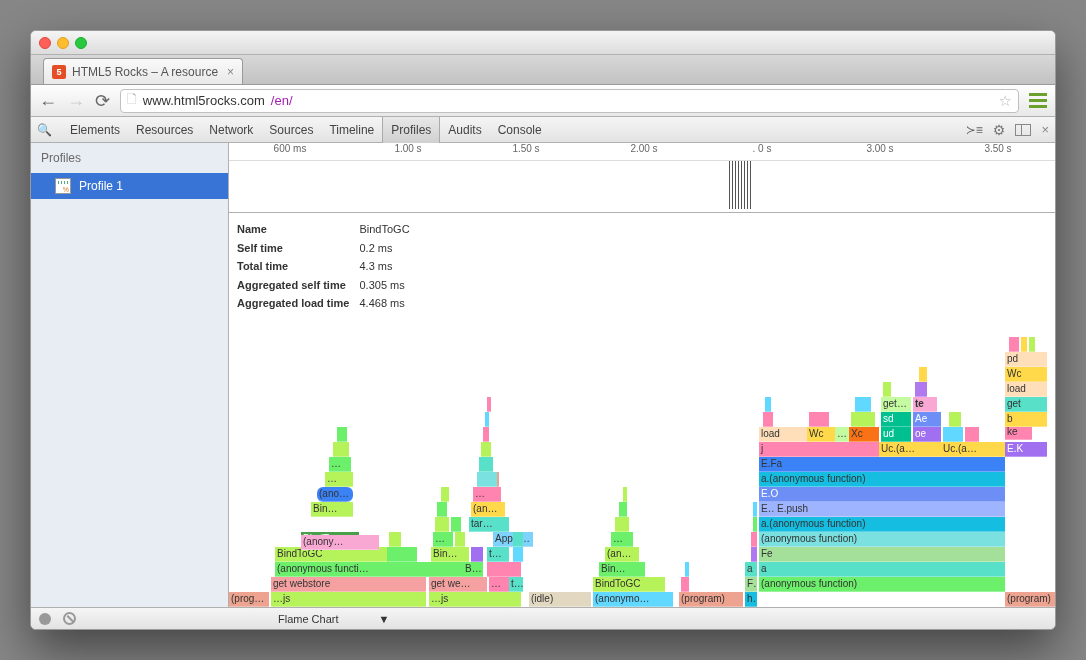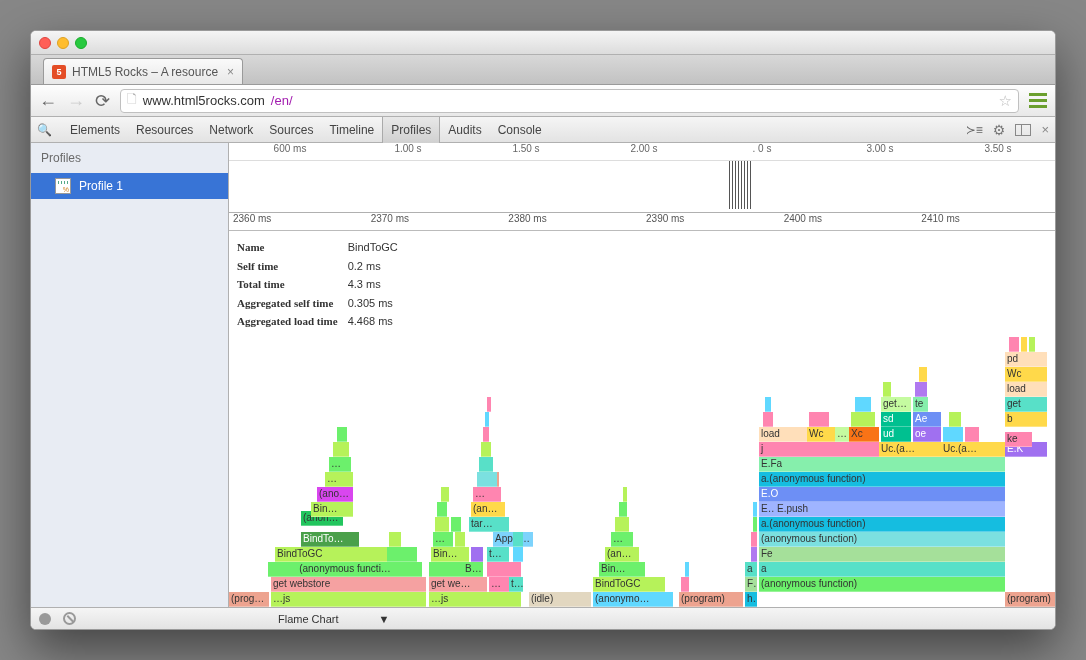--- a/index.html
+++ b/index.html
@@ -45,21 +45,21 @@
 .sicon:after{content:"";position:absolute;top:2px;left:2px;right:2px;height:3px;background:repeating-linear-gradient(90deg,#5a8,#5a8 1px,transparent 1px,transparent 3px);}
 .content{flex:1;display:flex;flex-direction:column;min-width:0;}
 .overview{height:70px;border-bottom:1px solid #b0b0b0;position:relative;background:#fff;}
 .ovticks{height:18px;display:flex;font-size:10px;color:#666;border-bottom:1px solid #ddd;}
 .ovtick{flex:1;padding-left:4px;text-align:center;}
 .ovwave{position:absolute;top:18px;left:500px;width:24px;height:48px;background:repeating-linear-gradient(90deg,#555,#555 1px,#fff 1px,#fff 3px);}
 .ruler{height:18px;border-bottom:1px solid #bbb;display:flex;font-size:10px;color:#555;background:#fff;}
 .rtick{flex:1;padding-left:4px;}
 .flamewrap{flex:1;position:relative;background:#fff;overflow:hidden;}
 .tooltip{position:absolute;top:6px;left:6px;background:rgba(255,255,255,0.9);font-size:11px;color:#333;line-height:1.5;z-index:10;}
-.tooltip td:first-child{font-weight:bold;padding-right:8px;font-family:Liberation Serif, serif;}
+.tooltip td:first-child{font-weight:bold;padding-right:8px;}
 .flame{position:absolute;inset:0;}
 .fb{position:absolute;height:15px;font-size:10px;color:#333;overflow:hidden;white-space:nowrap;padding:1px 2px;text-overflow:ellipsis;border-bottom:1px solid rgba(255,255,255,0.3);}
 .footer{height:22px;background:linear-gradient(#f5f5f5,#e3e3e3);border-top:1px solid #b0b0b0;display:flex;align-items:center;font-size:11px;color:#333;padding:0 8px;gap:12px;}
 .rec{width:12px;height:12px;border-radius:50%;background:#999;}
 .nosym{width:13px;height:13px;border:2px solid #999;border-radius:50%;position:relative;}
 .nosym:after{content:"";position:absolute;left:1px;top:4px;width:9px;height:2px;background:#999;transform:rotate(45deg);}
 .viewsel{margin-left:190px;display:flex;align-items:center;gap:40px;}
 </style>
 </head>
 <body>
@@ -131,28 +131,20 @@
             <div class="ovtick">600 ms</div>
             <div class="ovtick">1.00 s</div>
             <div class="ovtick">1.50 s</div>
             <div class="ovtick">2.00 s</div>
             <div class="ovtick">. 0 s</div>
             <div class="ovtick">3.00 s</div>
             <div class="ovtick">3.50 s</div>
           </div>
         <div class="ovwave"></div>
       </div>
-      <div class="ruler" id="ruler">
-          <div class="rtick">2360 ms</div>
-          <div class="rtick">2370 ms</div>
-          <div class="rtick">2380 ms</div>
-          <div class="rtick">2390 ms</div>
-          <div class="rtick">2400 ms</div>
-          <div class="rtick">2410 ms</div>
-        </div>
       <div class="flamewrap">
         <table class="tooltip">
             <tbody id="tooltip">
               <tr>
                 <td>Name</td>
                 <td>BindToGC</td>
               </tr>
               <tr>
                 <td>Self time</td>
                 <td>0.2 ms</td>
@@ -168,26 +160,26 @@
               <tr>
                 <td>Aggregated load time</td>
                 <td>4.468 ms</td>
               </tr>
             </tbody>
           </table>
         <div class="flame" id="flame">
             <div class="fb" style="left: 0px; width: 40px; bottom: 0px; background: rgb(237, 163, 143);">(prog…</div>
             <div class="fb" style="left: 42px; width: 155px; bottom: 0px; background: rgb(182, 242, 90);">…js</div>
             <div class="fb" style="left: 42px; width: 155px; bottom: 15px; background: rgb(245, 161, 161);">get webstore</div>
-            <div class="fb" style="left: 39px; width: 154px; bottom: 30px; background: rgb(108, 240, 108); text-align: center;">(anonymous functi…</div>
+            <div class="fb" style="left: 46px; width: 154px; bottom: 30px; background: rgb(108, 240, 108);">(anonymous functi…</div>
             <div class="fb" style="left: 46px; width: 112px; bottom: 45px; background: rgb(182, 242, 90);">BindToGC</div>
             <div class="fb" style="left: 72px; width: 58px; bottom: 60px; background: rgb(74, 160, 74); color: rgb(255, 255, 255);">BindTo…</div>
-            <div class="fb" style="left: 72px; width: 42px; bottom: 81px; background: #22c55e;">(anony…</div>
+            <div class="fb" style="left: 72px; width: 78px; bottom: 57px; background: #f9a8d4;">(anony…</div>
             <div class="fb" style="left: 82px; width: 42px; bottom: 90px; background: rgb(182, 242, 90);">Bin…</div>
-            <div class="fb" style="left: 88px; width: 36px; bottom: 105px; background: #d946ef;">(ano…</div>
+            <div class="fb" style="left: 88px; width: 36px; bottom: 105px; background: #3b82f6; border-radius: 6px;">(ano…</div>
             <div class="fb" style="left: 96px; width: 28px; bottom: 120px; background: rgb(182, 242, 90);">…</div>
             <div class="fb" style="left: 100px; width: 22px; bottom: 135px; background: rgb(108, 240, 108);">…</div>
             <div class="fb" style="left: 104px; width: 16px; bottom: 150px; background: rgb(182, 242, 90);"></div>
             <div class="fb" style="left: 108px; width: 10px; bottom: 165px; background: rgb(108, 240, 108);"></div>
             <div class="fb" style="left: 158px; width: 30px; bottom: 45px; background: rgb(108, 240, 108);"></div>
             <div class="fb" style="left: 160px; width: 12px; bottom: 60px; background: rgb(182, 242, 90);"></div>
             <div class="fb" style="left: 200px; width: 92px; bottom: 0px; background: rgb(182, 242, 90);">…js</div>
             <div class="fb" style="left: 200px; width: 58px; bottom: 15px; background: rgb(245, 161, 161);">get we…</div>
             <div class="fb" style="left: 260px; width: 20px; bottom: 15px; background: rgb(255, 133, 176);">…</div>
             <div class="fb" style="left: 280px; width: 14px; bottom: 15px; background: rgb(88, 224, 200);">ta…</div>
@@ -236,38 +228,38 @@
             <div class="fb" style="left: 524px; width: 4px; bottom: 90px; background: rgb(96, 216, 255);"></div>
             <div class="fb" style="left: 530px; width: 246px; bottom: 15px; background: rgb(108, 240, 108);">(anonymous function)</div>
             <div class="fb" style="left: 530px; width: 246px; bottom: 30px; background: rgb(88, 224, 200);">a</div>
             <div class="fb" style="left: 530px; width: 246px; bottom: 45px; background: rgb(165, 224, 154);">Fe</div>
             <div class="fb" style="left: 530px; width: 246px; bottom: 60px; background: rgb(123, 224, 224);">(anonymous function)</div>
             <div class="fb" style="left: 530px; width: 246px; bottom: 75px; background: rgb(21, 189, 224);">a.(anonymous function)</div>
             <div class="fb" style="left: 530px; width: 16px; bottom: 90px; background: rgb(159, 180, 255);">E…</div>
             <div class="fb" style="left: 530px; width: 246px; bottom: 105px; background: rgb(109, 143, 245); color: rgb(255, 255, 255);">E.O</div>
             <div class="fb" style="left: 546px; width: 230px; bottom: 90px; background: rgb(159, 180, 255);">E.push</div>
             <div class="fb" style="left: 530px; width: 246px; bottom: 120px; background: rgb(21, 189, 224);">a.(anonymous function)</div>
-            <div class="fb" style="left: 530px; width: 246px; bottom: 135px; background: #86efac;">E.Fa</div>
+            <div class="fb" style="left: 530px; width: 246px; bottom: 135px; background: #3b82f6;">E.Fa</div>
             <div class="fb" style="left: 530px; width: 120px; bottom: 150px; background: rgb(255, 133, 176);">j</div>
             <div class="fb" style="left: 650px; width: 62px; bottom: 150px; background: rgb(255, 217, 74);">Uc.(a…</div>
             <div class="fb" style="left: 712px; width: 64px; bottom: 150px; background: rgb(255, 217, 74);">Uc.(a…</div>
             <div class="fb" style="left: 776px; width: 42px; bottom: 150px; background: rgb(160, 112, 240); color: rgb(255, 255, 255);">E.K</div>
             <div class="fb" style="left: 530px; width: 48px; bottom: 165px; background: rgb(255, 223, 186);">load</div>
             <div class="fb" style="left: 578px; width: 28px; bottom: 165px; background: rgb(255, 217, 74);">Wc</div>
             <div class="fb" style="left: 606px; width: 14px; bottom: 165px; background: rgb(197, 251, 160);">…</div>
             <div class="fb" style="left: 620px; width: 30px; bottom: 165px; background: #f97316;">Xc</div>
             <div class="fb" style="left: 652px; width: 30px; bottom: 165px; background: rgb(0, 192, 144); color: rgb(255, 255, 255);">ud</div>
             <div class="fb" style="left: 684px; width: 28px; bottom: 165px; background: rgb(160, 112, 240); color: rgb(255, 255, 255);">oe</div>
-            <div class="fb" style="left: 776px; width: 27px; bottom: 160px; background: rgb(255, 133, 176);">ke</div>
+            <div class="fb" style="left: 776px; width: 27px; bottom: 167px; background: rgb(255, 133, 176);">ke</div>
             <div class="fb" style="left: 534px; width: 10px; bottom: 180px; background: rgb(255, 133, 176);"></div>
             <div class="fb" style="left: 652px; width: 30px; bottom: 180px; background: rgb(0, 192, 144); color: rgb(255, 255, 255);">sd</div>
             <div class="fb" style="left: 684px; width: 28px; bottom: 180px; background: rgb(109, 143, 245); color: rgb(255, 255, 255);">Ae</div>
             <div class="fb" style="left: 776px; width: 42px; bottom: 180px; background: rgb(255, 217, 74);">b</div>
             <div class="fb" style="left: 652px; width: 30px; bottom: 195px; background: rgb(197, 251, 160);">get …</div>
-            <div class="fb" style="left: 684px; width: 15px; bottom: 195px; background: #86efac;">te</div>
+            <div class="fb" style="left: 684px; width: 24px; bottom: 195px; background: #f9a8d4; font-weight: bold;">te</div>
             <div class="fb" style="left: 776px; width: 42px; bottom: 195px; background: rgb(88, 224, 200);">get</div>
             <div class="fb" style="left: 776px; width: 42px; bottom: 210px; background: rgb(255, 223, 186);">load</div>
             <div class="fb" style="left: 776px; width: 42px; bottom: 225px; background: rgb(255, 217, 74);">Wc</div>
             <div class="fb" style="left: 776px; width: 42px; bottom: 240px; background: rgb(255, 223, 186);">pd</div>
             <div class="fb" style="left: 536px; width: 6px; bottom: 195px; background: rgb(96, 216, 255);"></div>
             <div class="fb" style="left: 580px; width: 20px; bottom: 180px; background: rgb(255, 133, 176);"></div>
             <div class="fb" style="left: 622px; width: 24px; bottom: 180px; background: rgb(182, 242, 90);"></div>
             <div class="fb" style="left: 626px; width: 16px; bottom: 195px; background: rgb(96, 216, 255);"></div>
             <div class="fb" style="left: 654px; width: 8px; bottom: 210px; background: rgb(182, 242, 90);"></div>
             <div class="fb" style="left: 686px; width: 12px; bottom: 210px; background: rgb(176, 121, 240);"></div>

